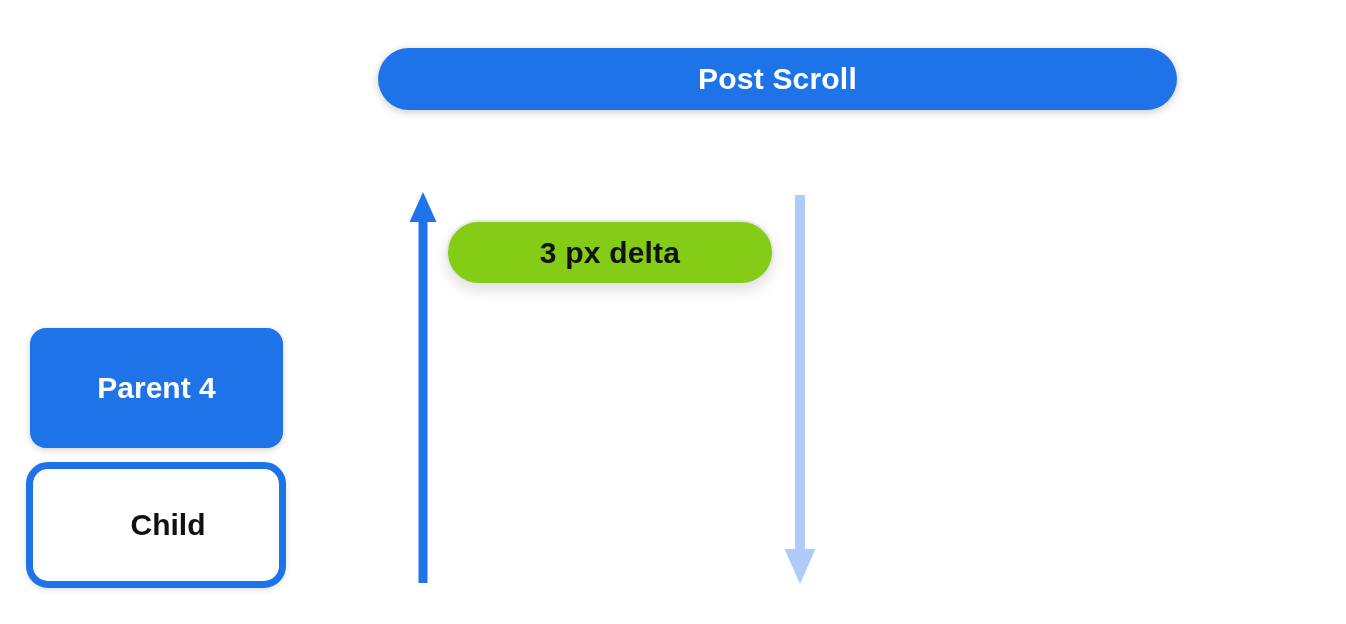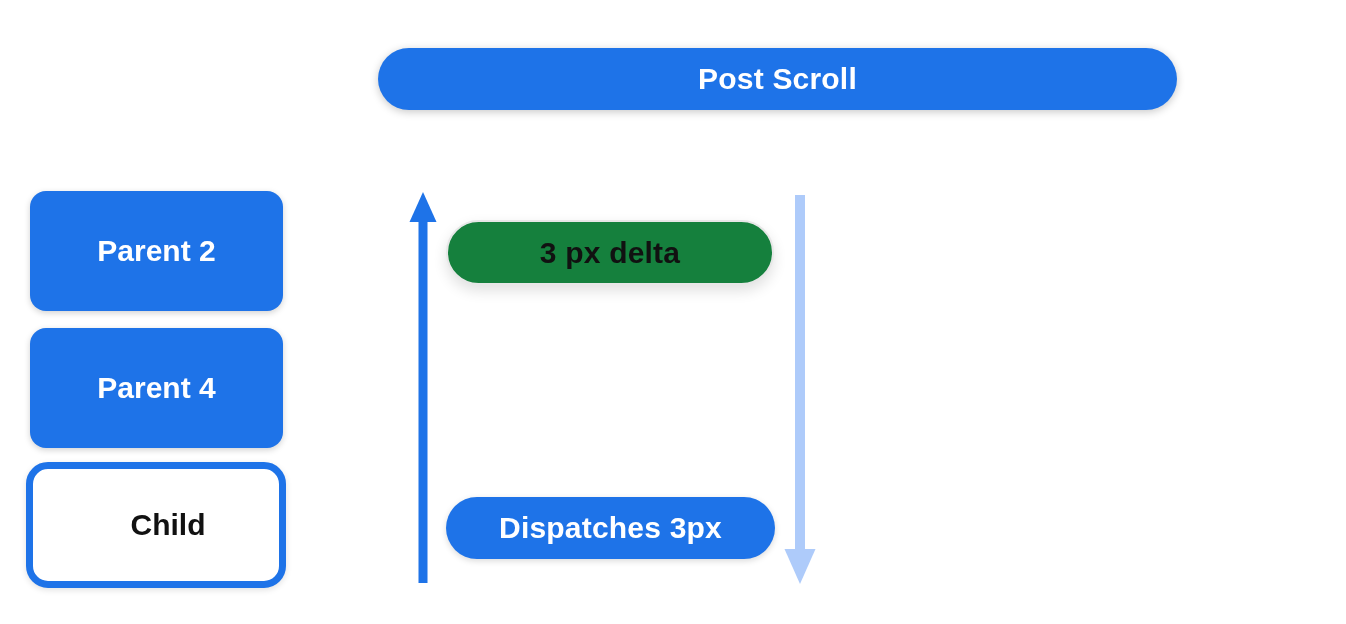--- a/index.html
+++ b/index.html
@@ -89,21 +89,21 @@
     top: 195px;
     color: var(--light-blue, #aecbfa);
   }
   
   .delta-pill {
     left: 446px;
     top: 220px;
     width: 328px;
     height: 65px;
     border-radius: 33px;
-    background: #15803d;
+    background: #84cc16;
     border: 2px solid var(--pill-border, #e7e7e7);
     box-shadow: 0 6px 14px rgba(0,0,0,0.12);
   }
   .delta-pill .pill-text {
     color: var(--text-dark, #111111);
     font-size: 30px;
   }
   .dispatch-pill {
     left: 446px;
     top: 497px;
@@ -120,23 +120,20 @@
 </style>
 </head>
 <body>
 
 <div class="canvas">
 
   <div class="pill title-pill">
     <span class="pill-text">Post Scroll</span>
   </div>
 
-  <div class="node parent-box parent2">
-    <span>Parent 2</span>
-  </div>
   <div class="node parent-box parent1">
     <span>Parent 4</span>
   </div>
   <div class="node child-box">
     <span>Child</span>
   </div>
 
   <svg class="arrow up" width="40" height="395" viewBox="0 0 40 395" xmlns="http://www.w3.org/2000/svg">
     <polygon points="20,2 33.5,32 6.5,32" fill="currentColor"></polygon>
     <rect x="15.5" y="30" width="9" height="363" fill="currentColor"></rect>
@@ -144,17 +141,14 @@
 
   <svg class="arrow down" width="40" height="392" viewBox="0 0 40 392" xmlns="http://www.w3.org/2000/svg">
     <rect x="15" y="0" width="10" height="357" fill="currentColor"></rect>
     <polygon points="4.5,354 35.5,354 20,389" fill="currentColor"></polygon>
   </svg>
 
   <div class="pill delta-pill">
     <span class="pill-text">3 px delta</span>
   </div>
 
-  <div class="pill dispatch-pill">
-    <span class="pill-text">Dispatches 3px</span>
-  </div>
 
 </div>
 
 </body></html>

